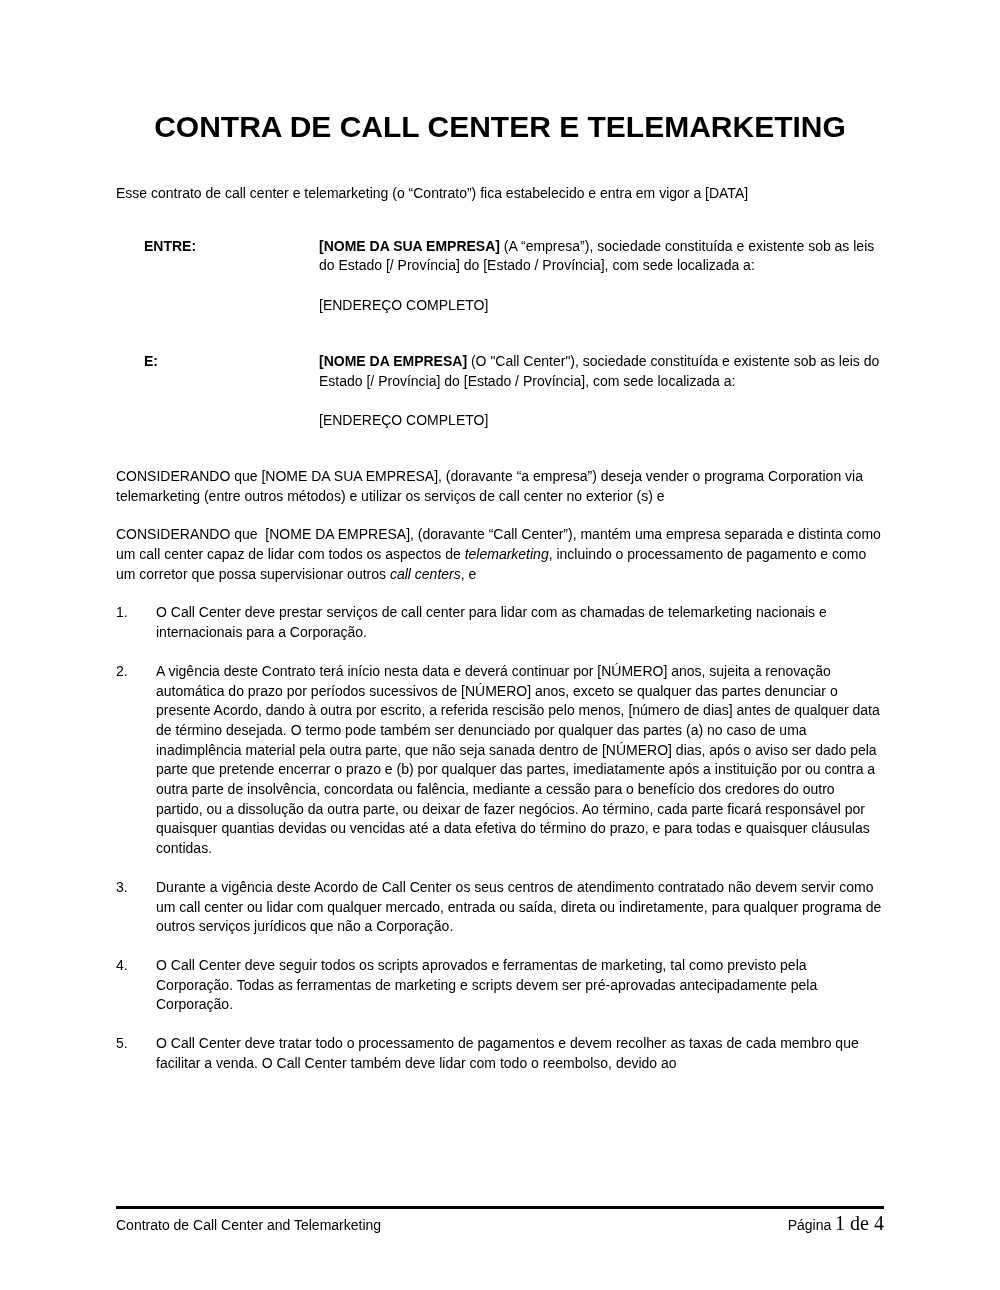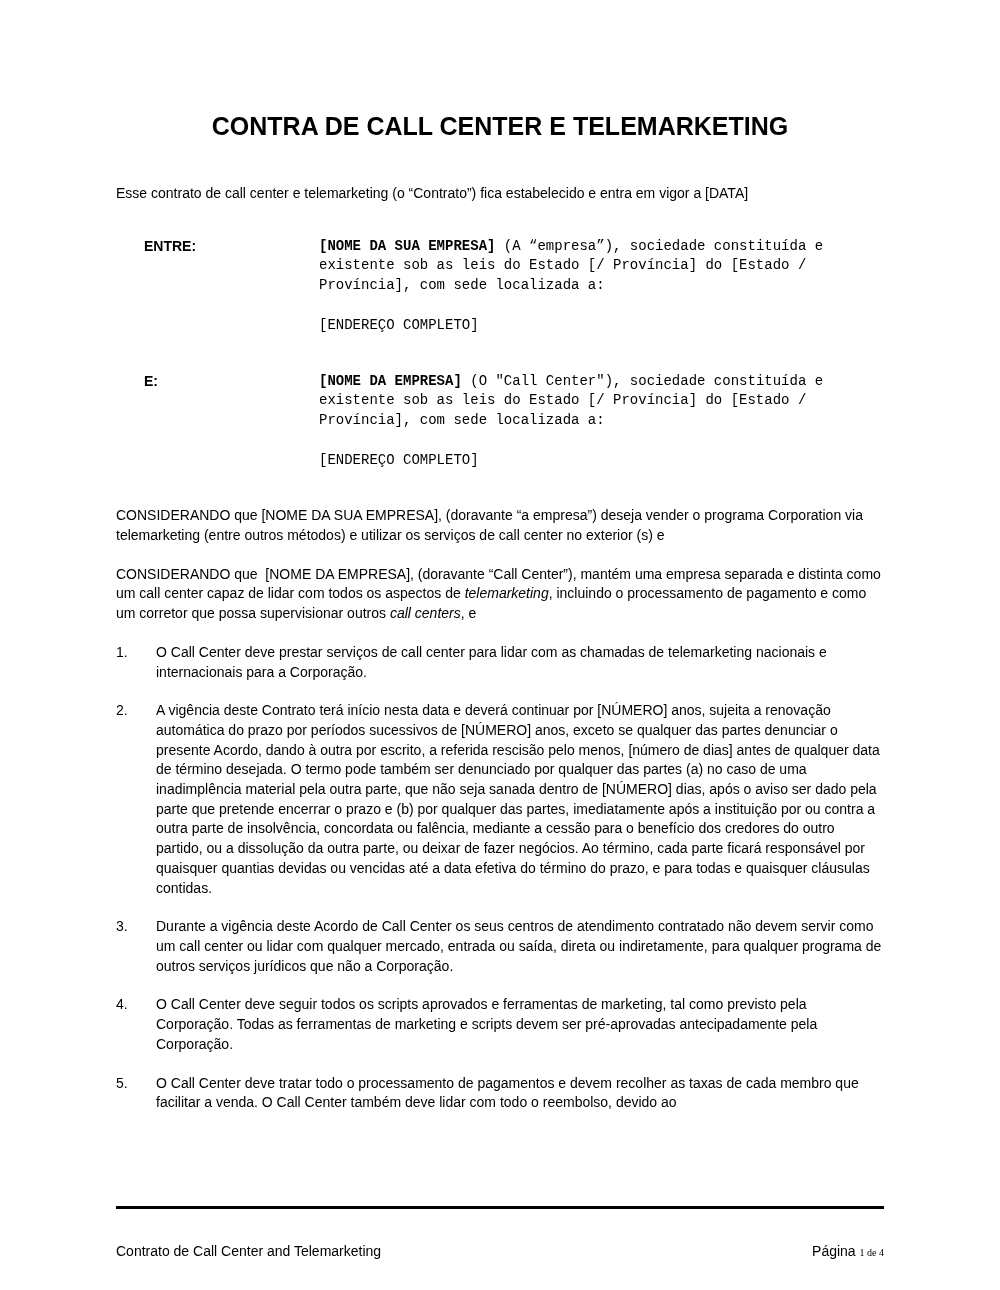--- a/index.html
+++ b/index.html
@@ -9,54 +9,54 @@
     height: 1290px;
     background: #ffffff;
     color: #000000;
     font-family: "Liberation Sans", sans-serif;
     font-size: 14px;
     line-height: 19.7px;
     overflow: hidden;
   }
   .content { padding: 113px 116px 0 116px; }
   .doc-title {
-    font-size: 25px;
+    font-size: 30px;
     line-height: 27px;
     font-weight: bold;
     text-align: center;
     margin: 0 0 44px 0;
     white-space: pre-wrap;
   }
   p { margin: 0 0 19px 0; white-space: pre-wrap; }
   .intro { margin-bottom: 33px; margin-top: 12px; }
   .party-row { display: flex; margin-bottom: 36px; margin-left: 28px; }
   .party-label { width: 175px; flex: 0 0 175px; font-weight: bold; }
-  .party-body { flex: 1; font-family: Liberation Mono, monospace; }
+  .party-body { flex: 1; }
   .party-body p { margin: 0; }
   .party-body .addr { margin-top: 20px; }
   .b { font-weight: bold; }
   .it { font-style: italic; }
   .clause { display: flex; margin-bottom: 19px; }
   .clause .num { width: 40px; flex: 0 0 40px; }
   .clause .txt { flex: 1; white-space: pre-wrap; }
   .footer {
     position: absolute;
     left: 116px;
     right: 116px;
     top: 1206px;
   }
   .footer-rule { border-top: 3px solid #000000; height: 0; }
   .footer-row {
     display: flex;
     justify-content: space-between;
     align-items: baseline;
     padding-top: 5px;
   }
-  .footer-row span { white-space: pre-wrap; margin-top: 28px; }
-  .page-num-serif { font-family: "Liberation Serif", serif; font-size: 10px; }
+  .footer-row span { white-space: pre-wrap; }
+  .page-num-serif { font-family: "Liberation Serif", serif; font-size: 20px; }
 </style>
 </head>
 <body>
 
 <div class="page">
   <div class="content">
 
     <h1 class="doc-title">CONTRA DE CALL CENTER E TELEMARKETING</h1>
 
     <p class="intro">Esse contrato de call center e telemarketing (o “Contrato”) fica estabelecido e entra em vigor a [DATA]</p>

